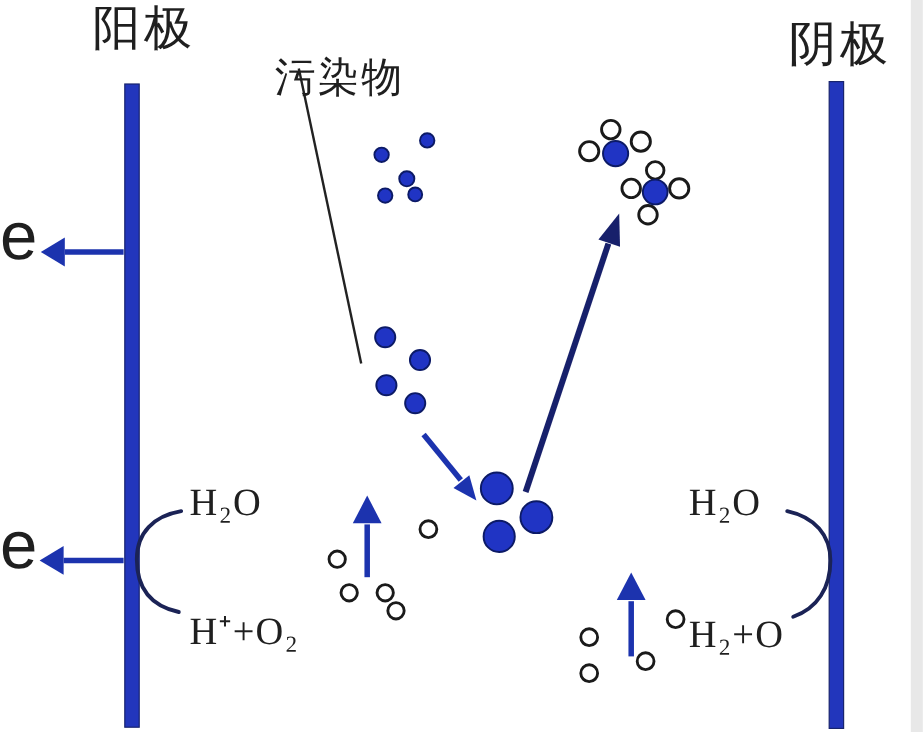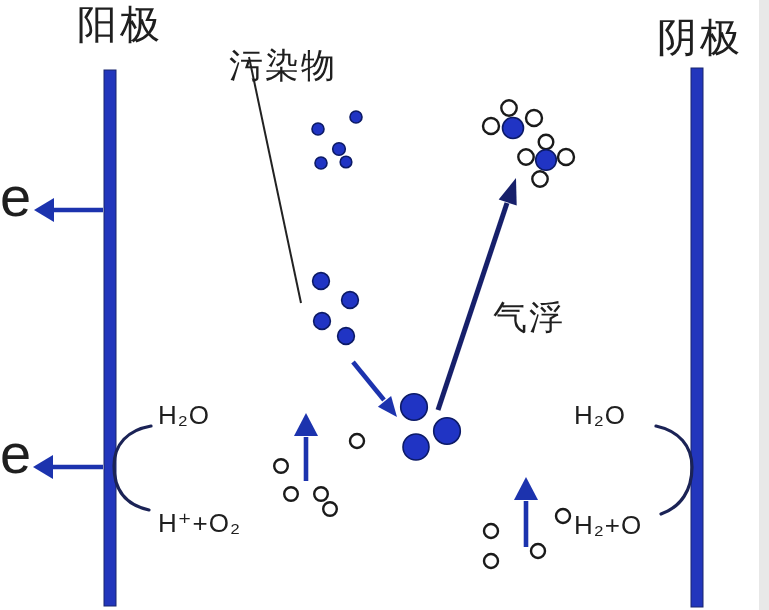--- a/index.html
+++ b/index.html
@@ -11,21 +11,21 @@
   body{background:#e8e8e8;font-family:"Liberation Sans","DejaVu Sans",sans-serif;}
   .canvas{
     position:relative;width:759px;height:610px;background:var(--background);
     overflow:hidden;color:var(--text);
   }
   .canvas svg{position:absolute;left:0;top:0;}
   .label{position:absolute;white-space:nowrap;line-height:1;color:var(--text);}
   .lbl-cn-lg{font-size:40px;letter-spacing:3px;}
   .lbl-cn-md{font-size:34px;letter-spacing:2px;}
   .lbl-e{font-size:56px;}
-  .lbl-chem{font-size:26px;letter-spacing:1px;}
+  .lbl-chem{font-size:32px;letter-spacing:1px;font-family:Liberation Serif, serif;}
   .electrode{fill:var(--electrode);stroke:#18246e;stroke-width:1;}
   .particle{fill:var(--particle);stroke:var(--particle-rim);stroke-width:1.6;}
   .bubble{fill:#ffffff;stroke:var(--bubble-stroke);stroke-width:2.4;}
   .arrow-shaft{stroke:var(--arrow);stroke-width:4.6;fill:none;}
   .arrow-head{fill:var(--arrow);stroke:none;}
   .flot-shaft{stroke:var(--flotation-arrow);stroke-width:5;fill:none;}
   .flot-head{fill:var(--flotation-arrow);stroke:none;}
   .pointer{stroke:var(--pointer-line);stroke-width:2;fill:none;}
   .curve{stroke:var(--curve);stroke-width:3.2;fill:none;stroke-linecap:round;}
 </style>
@@ -116,21 +116,20 @@
       <polygon class="arrow-head" points="526,477 514,500 538,500"></polygon>
     </g>
 
     <path class="curve" d="M 151 426 C 128 430 114 444 114 466 C 114 490 126 505 149 510"></path>
     <path class="curve" d="M 656 426 C 679 431 692 446 692 467 C 692 490 681 507 661 514"></path>
   </svg>
 
   <div class="label lbl-cn-lg" style="left:77px;top:4px;">阳极</div>
   <div class="label lbl-cn-md" style="left:229px;top:11px;margin-top:37px;">污染物</div>
   <div class="label lbl-cn-lg" style="left:657px;top:1px;margin-top:16px;">阴极</div>
-  <div class="label lbl-cn-md" style="left:493px;top:300px;">气浮</div>
 
   <div class="label lbl-e" style="left:0px;top:169px;">e</div>
   <div class="label lbl-e" style="left:0px;top:426px;">e</div>
 
   <div class="label lbl-chem" style="left:158px;top:402px;">H₂O</div>
   <div class="label lbl-chem" style="left:158px;top:510px;">H⁺+O₂</div>
   <div class="label lbl-chem" style="left:574px;top:402px;">H₂O</div>
   <div class="label lbl-chem" style="left:574px;top:512px;">H₂+O</div>
 </div>
 

